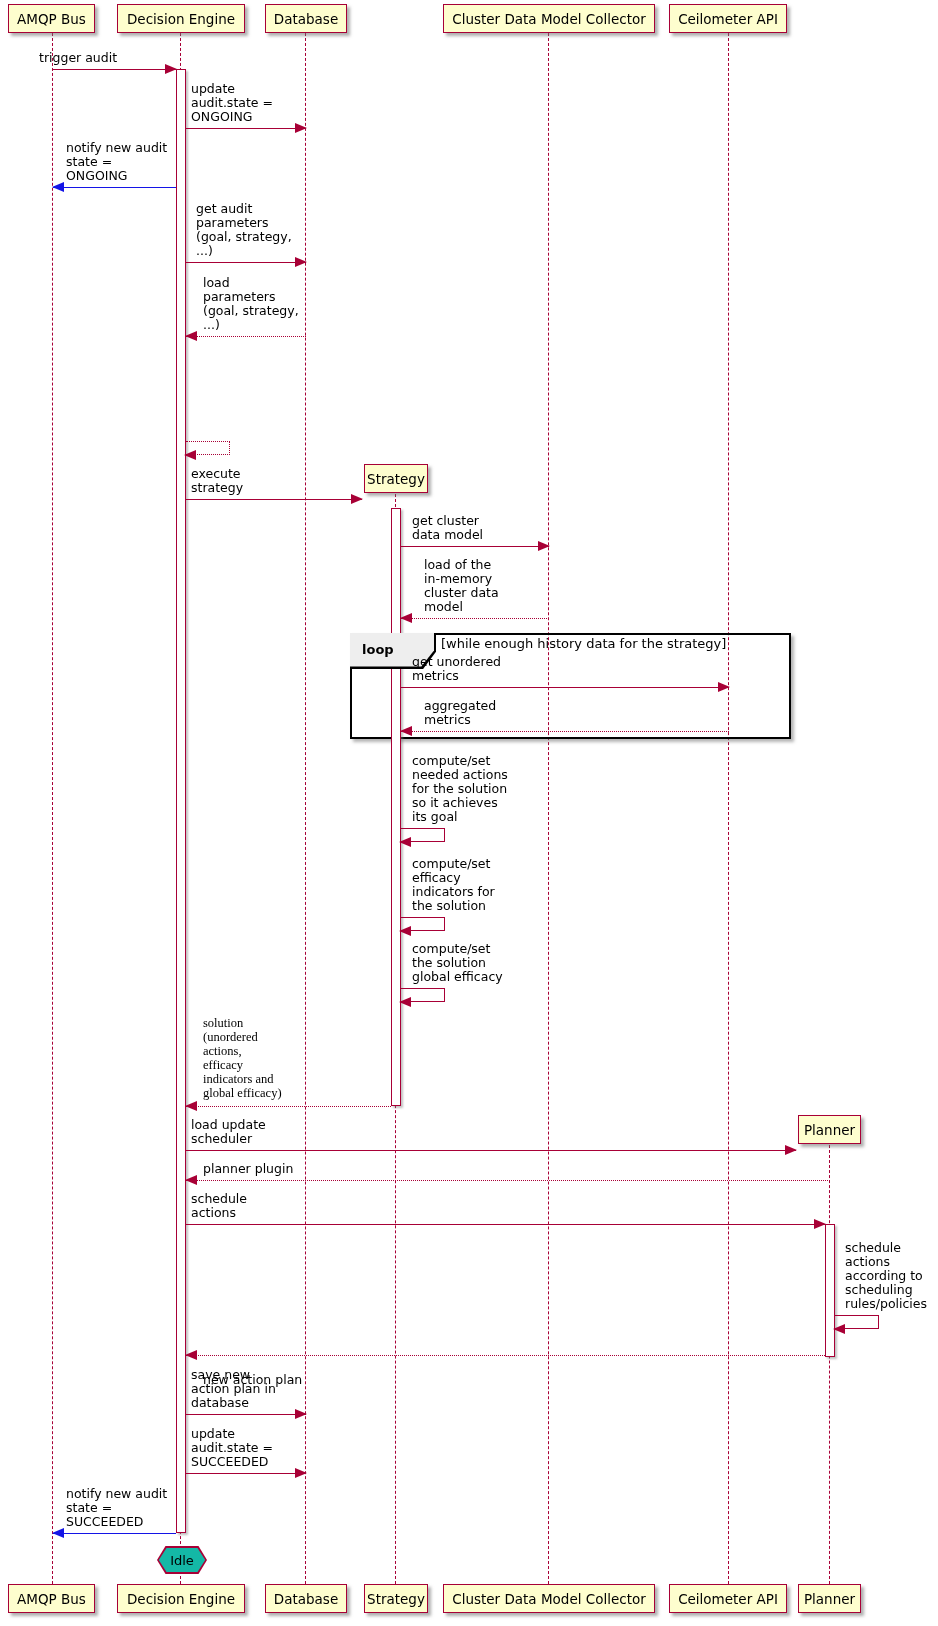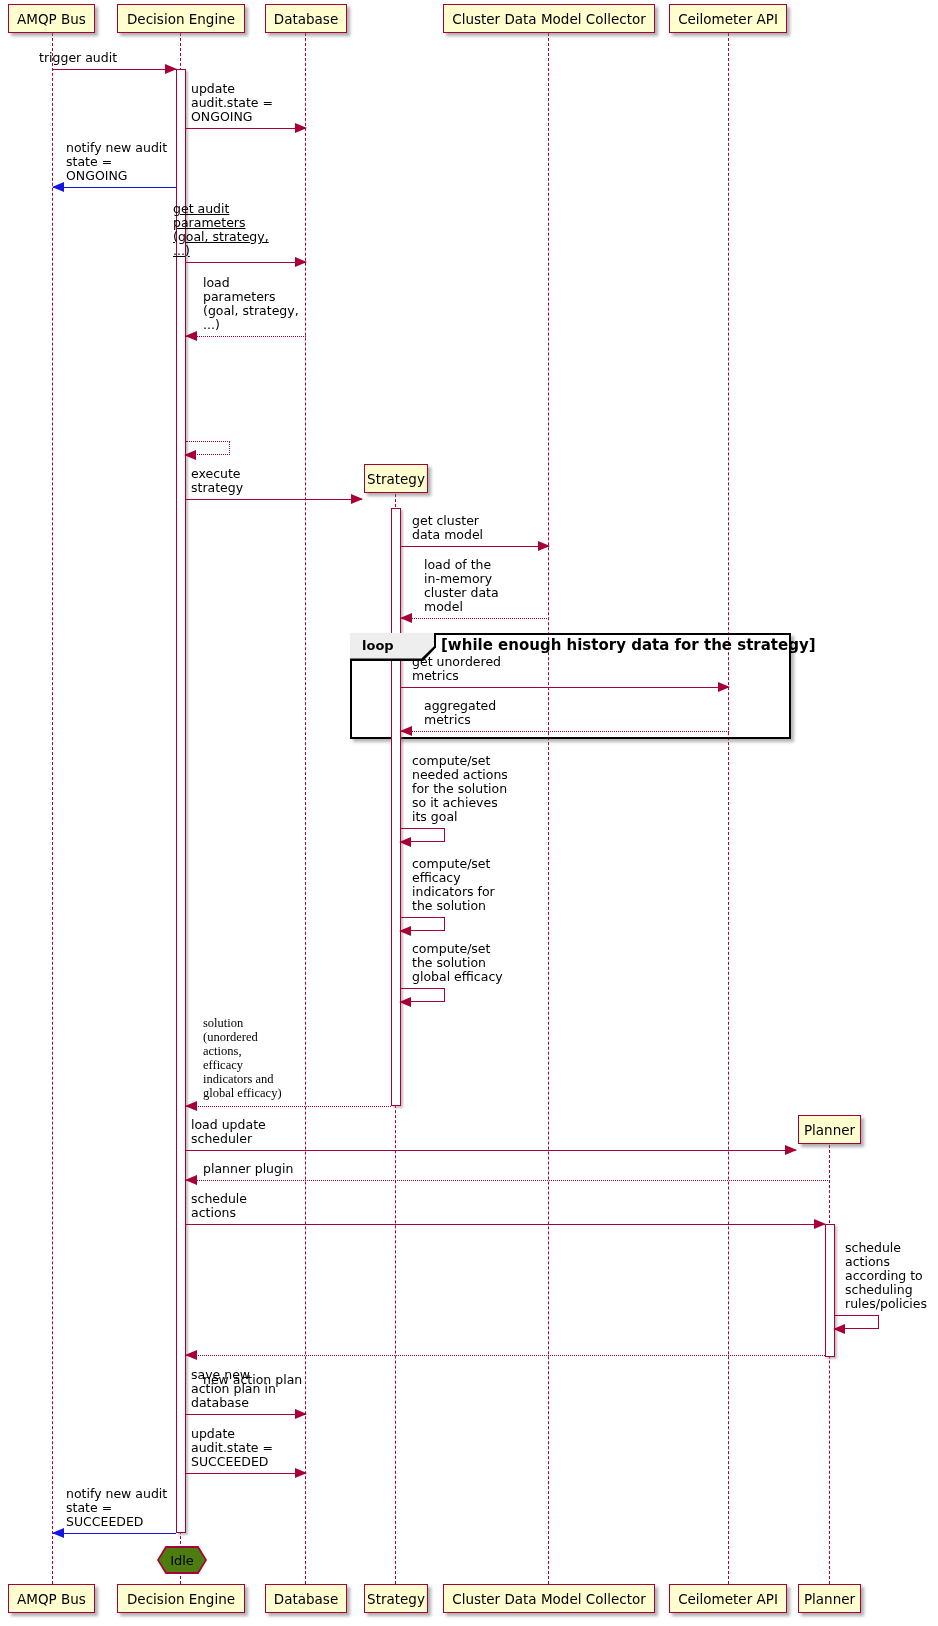--- a/index.html
+++ b/index.html
@@ -40,45 +40,45 @@
 
   
   .frame{position:absolute;border:2px solid #000;box-sizing:border-box;
          box-shadow:3px 3px 3px rgba(110,110,110,.5);z-index:2;}
   .frame-tab{position:absolute;background:#000;
              clip-path:polygon(0 0,100% 0,100% 52%,85% 100%,0 100%);z-index:6;}
   .frame-tab-fill{position:absolute;left:0;top:0;right:2px;bottom:2.5px;background:#EEEEEE;
              clip-path:polygon(0 0,100% 0,100% 52%,85% 100%,0 100%);
              display:flex;align-items:center;padding-left:12px;box-sizing:border-box;
              font-weight:bold;font-size:13px;}
-  .frame-cond{position:absolute;font-weight:bold;font-size:15px;z-index:6;}
+  .frame-cond{position:absolute;font-weight:normal;font-size:13px;z-index:6;}
 
   
   .hex{position:absolute;background:#A80036;
        clip-path:polygon(17% 0,83% 0,100% 50%,83% 100%,17% 100%,0 50%);
        filter:drop-shadow(2.5px 2.5px 2px rgba(110,110,110,.6));z-index:6;}
-  .hex-fill{position:absolute;left:1.8px;top:1.8px;right:1.8px;bottom:1.8px;background:#4d7c0f;
+  .hex-fill{position:absolute;left:1.8px;top:1.8px;right:1.8px;bottom:1.8px;background:#14b8a6;
        clip-path:polygon(17% 0,83% 0,100% 50%,83% 100%,17% 100%,0 50%);
        display:flex;align-items:center;justify-content:center;font-size:13px;}
 </style>
 </head>
 <body>
 
 <div class="canvas">
 
   <div class="lifeline" style="left:52px;top:33px;height:1551px;"></div>
   <div class="lifeline" style="left:180px;top:33px;height:1551px;"></div>
   <div class="lifeline" style="left:305px;top:33px;height:1551px;"></div>
   <div class="lifeline" style="left:395px;top:494px;height:1090px;"></div>
   <div class="lifeline" style="left:548px;top:33px;height:1551px;"></div>
   <div class="lifeline" style="left:728px;top:33px;height:1551px;"></div>
   <div class="lifeline" style="left:829px;top:1145px;height:439px;"></div>
 
   <div class="frame" style="left:350px;top:633px;width:441px;height:106px;"></div>
-  <div class="frame-tab" style="left:350px;top:633px;width:86px;height:28px;">
+  <div class="frame-tab" style="left:350px;top:633px;width:86px;height:36px;">
     <div class="frame-tab-fill">loop</div>
   </div>
   <div class="frame-cond" style="left:441px;top:636px;">[while enough history data for the strategy]</div>
 
   <div class="bar" style="left:176px;top:69px;height:1464px;"></div>
   <div class="bar" style="left:391px;top:508px;height:598px;"></div>
   <div class="bar" style="left:825px;top:1224px;height:133px;"></div>
 
   <div class="arrow solid" style="left:53px;top:69px;width:123px;">
       <i class="head r"></i>
@@ -150,21 +150,21 @@
       <i class="head l"></i>
     </div>
 
   <div class="msg" style="left:39px;top:51px;">trigger audit</div>
   <div class="msg" style="left:191px;top:82px;">update
 audit.state =
 ONGOING</div>
   <div class="msg" style="left:66px;top:141px;">notify new audit
 state =
 ONGOING</div>
-  <div class="msg" style="left:173px;top:202px;text-decoration:underline;">get audit
+  <div class="msg" style="left:196px;top:202px;">get audit
 parameters
 (goal, strategy,
 ...)</div>
   <div class="msg" style="left:203px;top:276px;">load
 parameters
 (goal, strategy,
 ...)</div>
   <div class="msg" style="left:191px;top:467px;">execute
 strategy</div>
   <div class="msg" style="left:412px;top:514px;">get cluster

